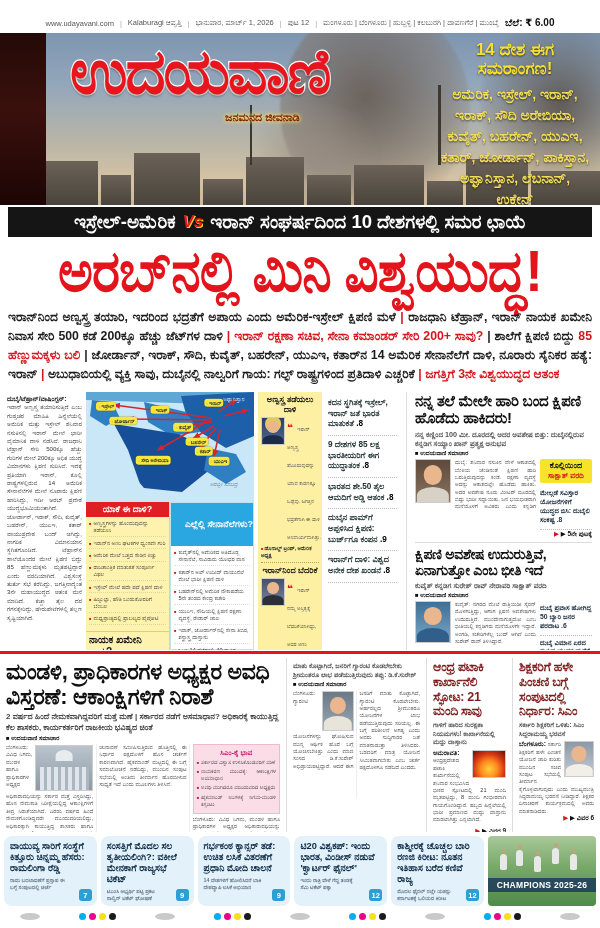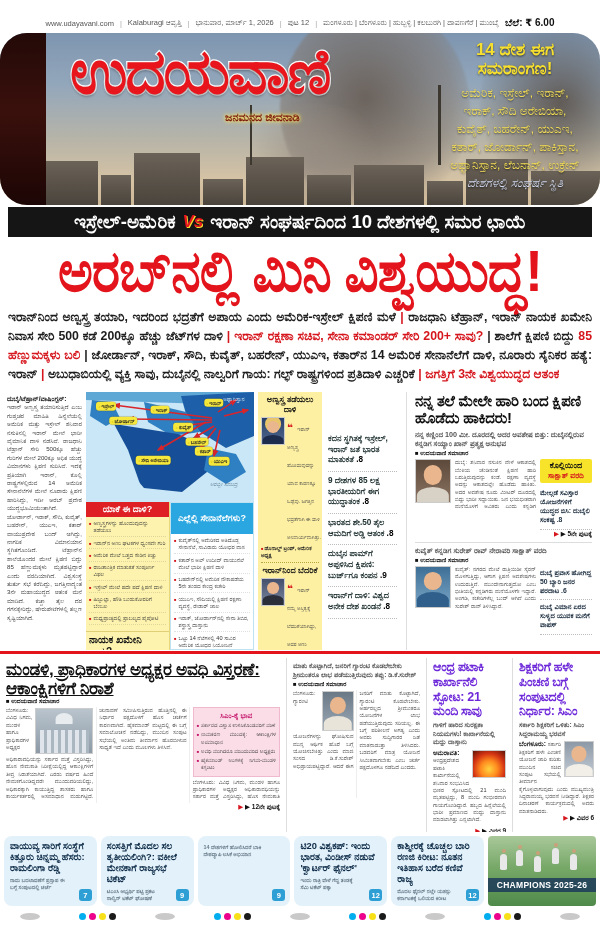--- a/index.html
+++ b/index.html
@@ -9,42 +9,42 @@
 
   
   .topbar { position:absolute; top:14px; left:0; width:600px; height:18px;
     display:flex; align-items:center; justify-content:center; gap:6px;
     font-size:7.5px; color:#555; white-space:nowrap; }
   .topbar .sep { color:#aaa; }
   .topbar .price { font-size:10px; font-weight:bold; color:#111; }
 
   
   .hero { position:absolute; top:33px; left:0; width:600px; height:172px; overflow:hidden;
-    background:linear-gradient(180deg,#7e95b0 0%,#93a7bb 30%,#b7b4a8 62%,#d6c3a4 86%,#cdb897 100%);border-radius:27px; }
+    background:linear-gradient(180deg,#7e95b0 0%,#93a7bb 30%,#b7b4a8 62%,#d6c3a4 86%,#cdb897 100%); }
   .hero .leftblock { position:absolute; left:0; top:0; width:46px; height:100%;
     background:linear-gradient(180deg,#230a08 0%,#3a100c 45%,#1c0605 100%); }
   .smoke { position:absolute; border-radius:50%; filter:blur(1px); }
   .smoke.s1 { right:130px; top:-30px; width:190px; height:210px;
     background:radial-gradient(circle at 45% 45%, rgba(105,95,88,.95), rgba(130,120,112,.55) 55%, rgba(130,120,112,0) 75%); }
   .smoke.s2 { right:210px; top:70px; width:150px; height:110px;
     background:radial-gradient(circle, rgba(150,140,130,.8), rgba(150,140,130,0) 70%); }
   .smoke.s3 { right:-40px; top:-20px; width:160px; height:180px;
     background:radial-gradient(circle, rgba(90,82,76,.9), rgba(90,82,76,0) 72%); }
   .skyline { position:absolute; left:46px; bottom:0; width:554px; height:58px; display:flex; align-items:flex-end; gap:3px; }
   .bld { background:linear-gradient(180deg,#6b6258,#4a443c); flex:0 0 auto; }
   .antenna { position:absolute; width:2px; background:#3c372f; bottom:40px; }
   .masthead { position:absolute; left:70px; top:8px; font-size:62px; font-weight:900; color:#e8151d;
     letter-spacing:-2px; -webkit-text-stroke:2.5px #ffffff; paint-order:stroke fill;
     text-shadow:0 2px 3px rgba(0,0,0,.35); line-height:1; }
   .tagline { position:absolute; left:225px; top:78px; font-size:11px; font-weight:bold; color:#7c1d10;
     text-shadow:0 0 3px #ffe45c, 0 0 5px #ffe45c; }
   .overlay { position:absolute; right:10px; top:8px; width:150px; text-align:center; }
   .overlay .ot { font-size:17px; font-weight:900; color:#f6df2e; line-height:1.1;
     text-shadow:0 1px 2px rgba(0,0,0,.6); }
-  .overlay .ol { margin-top:6px; font-size:12px; font-weight:normal; color:#f2dd55; line-height:1.5;
+  .overlay .ol { margin-top:6px; font-size:14px; font-weight:bold; color:#f2dd55; line-height:1.5;
     text-shadow:0 1px 2px rgba(0,0,0,.6); }
   .overlay .ol div:last-child { color:#cfd8ef; font-style:italic; }
 
   
   .strap { position:absolute; top:207px; left:8px; width:584px; height:30px; background:#151515;
     display:flex; align-items:center; justify-content:center; gap:7px;
     color:#fff; font-size:18.5px; font-weight:900; letter-spacing:0; }
   .strap .vs { color:#e8151d; font-style:italic; font-weight:900;
     text-shadow:1px 1px 0 #f6df2e; font-size:17px; }
   .mainhead { position:absolute; top:239px; left:0; width:600px; height:66px;
@@ -67,21 +67,21 @@
   .maplabel { position:absolute; transform:translate(-50%,-50%); background:#f5e73c; color:#222;
     font-size:5px; font-weight:bold; padding:0 2px; border-radius:3px; line-height:1.6; white-space:nowrap;
     box-shadow:0 0 1px rgba(0,0,0,.5); }
   .maplabel::before { content:"●"; color:#e6d41c; font-size:4px; margin-right:1px; }
   .sealabel { position:absolute; font-size:5.5px; color:#5d7c92; font-style:italic; transform:translate(-50%,-50%); }
   .regionlabel { position:absolute; font-size:5.5px; color:#e9f4fb; transform:translate(-50%,-50%); }
   .infoboxes { display:flex; width:168px; height:148px; }
   .whybox { width:84px; background:#fdf3ae; border-right:1px solid #e8d87a; display:flex; flex-direction:column; }
   .whybox .hd { background:#de1f24; color:#fff; font-weight:900; font-size:9px; text-align:center; padding:2px 0; }
   .basesbox { width:84px; background:#ffffff; border:1px solid #bfe2f2; display:flex; flex-direction:column; }
-  .basesbox .hd { background:#2aa7e0; color:#fff; font-weight:900; font-size:9px; text-align:center; padding:10px 0; }
+  .basesbox .hd { background:#2aa7e0; color:#fff; font-weight:900; font-size:9px; text-align:right; padding:16px 0; }
   .blist { padding:3px 3px; }
   .blist .bi { display:flex; gap:2px; font-size:5.6px; line-height:1.3; color:#333; margin-bottom:2.5px;
     border-bottom:1px dotted rgba(0,0,0,.12); padding-bottom:1.5px; }
   .blist .bi::before { content:"■"; color:#d6161d; font-size:4px; line-height:1.8; }
   .kham { padding:2px 3px; border-top:1px solid #e0cf77; }
   .kham .kt { font-size:10px; font-weight:900; color:#111; margin-bottom:2px; }
   .kham .krow { display:flex; gap:3px; }
   .kham .kbody { font-size:5.4px; line-height:1.3; color:#333; text-align:justify; }
   .more { font-size:5.8px; font-weight:bold; color:#111; text-align:right; }
   .more .arr { color:#d6161d; }
@@ -109,21 +109,21 @@
 
   .wcol3 { width:64px; background:#fdf0a2; margin-left:2px; padding:3px 3px; }
   .qblock { border-bottom:1px dotted #b7a53e; padding-bottom:3px; margin-bottom:3px; }
   .qtitle { font-size:8.2px; font-weight:700; color:#111; text-align:center; margin-bottom:2px; }
   .qrow { display:flex; gap:2px; }
   .qmark { color:#d6161d; font-size:10px; font-weight:900; line-height:1; }
   .qtext { font-size:5.2px; line-height:1.3; color:#444; text-align:justify; }
   .qattr { font-size:5.3px; font-weight:bold; color:#222; margin-top:1.5px; }
   .qattr::before { content:"■ "; color:#d6161d; font-size:4px; }
 
-  .wcol4 { width:80px; padding:2px 5px 12px 6px;margin-top:36px; }
+  .wcol4 { width:80px; padding:2px 5px 12px 6px; }
   .brief { font-size:8.2px; font-weight:bold; color:#233; line-height:1.3;
     border-bottom:1px dotted #bbb; padding:4px 0 5px; }
   .brief .pg { font-weight:900; color:#000; }
 
   .wcol5 { flex:1; padding:0 8px 0 8px; border-left:1px solid #ddd; margin-left:4px; }
   .gh1 { font-size:15px; font-weight:900; color:#0d0d0d; line-height:1.15; letter-spacing:-.3px; }
   .gsub { font-size:7.2px; font-weight:bold; color:#555; line-height:1.3; margin:3px 0 2px; }
   .gby { font-size:6px; font-weight:bold; color:#111; margin-bottom:2px; }
   .grow { display:flex; gap:4px; }
   .gbody { font-size:5.6px; line-height:1.32; color:#3a3a3a; text-align:justify; }
@@ -136,23 +136,23 @@
 
   
   .redrule { position:absolute; top:651px; left:0; width:600px; height:3px; background:#e3141b; }
   .mid { position:absolute; top:658px; left:0; width:600px; height:174px; display:flex; }
   .mid .mcol { padding:2px 6px; overflow:hidden; }
   .mid .mcol + .mcol { border-left:1px solid #ddd; }
   .mA { width:286px; }
   .mB { width:140px; }
   .mC { width:86px; }
   .mD { width:88px; }
-  .mh1 { font-size:17px; font-weight:900; color:#101010; line-height:1.12; letter-spacing:-.3px;text-decoration:underline; }
+  .mh1 { font-size:22px; font-weight:900; color:#101010; line-height:1.12; letter-spacing:-.3px; }
   .mh2 { font-size:13.5px; font-weight:900; color:#101010; line-height:1.15; letter-spacing:-.3px; }
-  .mh3 { font-size:12.5px; font-weight:900; color:#6d28d9; line-height:1.18; letter-spacing:-.3px; }
+  .mh3 { font-size:12.5px; font-weight:900; color:#7f1d1d; line-height:1.18; letter-spacing:-.3px; }
   .msub { font-size:8px; font-weight:bold; color:#444; line-height:1.3; margin:3px 0 2px; }
   .msub2 { font-size:6.6px; font-weight:bold; color:#555; line-height:1.3; margin:2px 0 2px; }
   .mbody3 { column-count:3; column-gap:6px; column-rule:1px solid #eee; font-size:5.6px; line-height:1.32; color:#3a3a3a; text-align:justify; height:96px; overflow:hidden; }
   .mbody2 { column-count:2; column-gap:6px; column-rule:1px solid #eee; font-size:5.6px; line-height:1.32; color:#3a3a3a; text-align:justify; height:108px; overflow:hidden; }
   .mbody1 { font-size:5.6px; line-height:1.32; color:#3a3a3a; text-align:justify; overflow:hidden; }
   .pinkbox { background:#fbdde8; border:1px solid #f0b9cd; padding:3px 3px; margin:2px 0; break-inside:avoid; }
   .pinkbox .pt { font-size:7px; font-weight:900; color:#c4176b; text-align:center; margin-bottom:2px; }
   .pinkbox .bi { display:flex; gap:2px; font-size:5.4px; line-height:1.3; color:#333; margin-bottom:2px; }
   .pinkbox .bi::before { content:"■"; color:#c4176b; font-size:4px; line-height:1.8; }
   .inlinephoto { float:right; margin:1px 0 2px 3px; }
@@ -400,20 +400,21 @@
             <span class="b2">ಸಾಕ್ಷಾತ್ ವರದಿ</span>
           </div>
           <div class="sbrief">
             <span>ಮೇಲ್ಗಡೆ ಸವಿಸ್ತಾರ ಯೋಜನೆಗಳಿಗೆ ಯುದ್ಧದ ಬಿಸಿ: ದುಬೈಲಿ ಸಂಕಷ್ಟ</span>
             <span class="pg">.</span><span class="pg">8</span>
           </div>
         </div>
       </div>
       <div class="more" style="font-size:6.5px"><span class="arr">▶</span> <span>▶ 5ನೇ ಪುಟಕ್ಕೆ</span></div>
       <div class="gulf-divider"></div>
+      <div class="gh1" style="font-size:14px">ಕ್ಷಿಪಣಿ ಅವಶೇಷ ಉದುರುತ್ತಿವೆ, ಏನಾಗುತ್ತೋ ಎಂಬ ಭೀತಿ ಇದೆ</div>
       <div class="gsub">ಕುವೈತ್ ಕನ್ನಡಿಗ ಸುರೇಶ್ ರಾವ್ ನೇರಾವರಿ ಸಾಕ್ಷಾತ್ ವರದಿ</div>
       <div class="gby">■ ಉದಯವಾಣಿ ಸಮಾಚಾರ</div>
       <div class="grow">
         <div class="photo face p-man2" style="width:36px;height:42px"></div>
         <div class="gbody" style="height:50px;overflow:hidden">ಕುವೈತ್: ನಗರದ ಮೇಲೆ ರಾತ್ರಿಯಿಡೀ ಸೈರನ್ ಮೊಳಗುತ್ತಿದ್ದು, ಆಗಾಗ ಕ್ಷಿಪಣಿ ಅವಶೇಷಗಳು ಉದುರುತ್ತಿವೆ. ಮುಂದೇನಾಗುತ್ತದೋ ಎಂಬ ಭೀತಿಯಲ್ಲಿ ಕನ್ನಡಿಗರು ಮನೆಯೊಳಗೇ ಇದ್ದಾರೆ. ಅಂಗಡಿ, ಕಚೇರಿಗಳೆಲ್ಲ ಬಂದ್ ಆಗಿವೆ ಎಂದು ಸುರೇಶ್ ರಾವ್ ತಿಳಿಸಿದ್ದಾರೆ.</div>
         <div class="gside">
 
             <div class="sbrief">
               <span>ದುಬೈ ಪ್ರವಾಸ ಹೋಗಿದ್ದ 50 ಬ್ಯಾರಿ ಜನರ ಪರದಾಟ</span>
               <span class="pg">.</span><span class="pg">6</span>
@@ -427,20 +428,21 @@
       </div>
 
     </div>
   </div>
 
   <div class="redrule"></div>
 
   <div class="mid">
     <div class="mcol mA">
       <div class="mh1">ಮಂಡಳಿ, ಪ್ರಾಧಿಕಾರಗಳ ಅಧ್ಯಕ್ಷರ ಅವಧಿ ವಿಸ್ತರಣೆ: ಆಕಾಂಕ್ಷಿಗಳಿಗೆ ನಿರಾಶೆ</div>
+      <div class="msub">2 ವರ್ಷದ ಹಿಂದೆ ನೇಮಕವಾಗಿದ್ದವರಿಗೆ ಮತ್ತೆ ಮಣೆ | ಸರ್ಕಾರದ ನಡೆಗೆ ಅಸಮಾಧಾನ? ಅಧಿಕಾರಕ್ಕೆ ಕಾಯುತ್ತಿದ್ದ ಕೆಲ ಶಾಸಕರು, ಕಾರ್ಯಕರ್ತರಿಗೆ ರಾಜಕೀಯ ಭವಿಷ್ಯದ ಚಿಂತೆ</div>
       <div class="gby">■ ಉದಯವಾಣಿ ಸಮಾಚಾರ</div>
       <div class="mbody3">
         <div class="photo p-soudha inlinephoto" style="width:58px;height:46px"></div>
         <span>ಬೆಂಗಳೂರು: ವಿವಿಧ ನಿಗಮ, ಮಂಡಳಿ ಹಾಗೂ ಪ್ರಾಧಿಕಾರಗಳ ಅಧ್ಯಕ್ಷರ ಅಧಿಕಾರಾವಧಿಯನ್ನು ಸರ್ಕಾರ ಮತ್ತೆ ವಿಸ್ತರಿಸಿದ್ದು, ಹೊಸ ನೇಮಕಾತಿ ನಿರೀಕ್ಷೆಯಲ್ಲಿದ್ದ ಆಕಾಂಕ್ಷಿಗಳಿಗೆ ತೀವ್ರ ನಿರಾಶೆಯಾಗಿದೆ. ಎರಡು ವರ್ಷದ ಹಿಂದೆ ನೇಮಕಗೊಂಡಿದ್ದವರೇ ಮುಂದುವರಿಯಲಿದ್ದು, ಅಧಿಕಾರಕ್ಕಾಗಿ ಕಾಯುತ್ತಿದ್ದ ಶಾಸಕರು ಹಾಗೂ ಕಾರ್ಯಕರ್ತರಲ್ಲಿ ಅಸಮಾಧಾನ ಮಡುಗಟ್ಟಿದೆ. ಚುನಾವಣೆ ಸಮೀಪಿಸುತ್ತಿರುವ ಹೊತ್ತಿನಲ್ಲಿ ಈ ನಿರ್ಧಾರ ಪಕ್ಷದೊಳಗೆ ಹೊಸ ಚರ್ಚೆಗೆ ಕಾರಣವಾಗಿದೆ. ಹೈಕಮಾಂಡ್ ಮಟ್ಟದಲ್ಲಿ ಈ ಬಗ್ಗೆ ಸಮಾಲೋಚನೆ ನಡೆದಿದ್ದು, ಮುಂದಿನ ಸಂಪುಟ ಸಭೆಯಲ್ಲಿ ಅಂತಿಮ ತೀರ್ಮಾನ ಹೊರಬೀಳುವ ಸಾಧ್ಯತೆ ಇದೆ ಎಂದು ಮೂಲಗಳು ತಿಳಿಸಿವೆ.</span>
         <div class="pinkbox">
           <div class="pt">ಸಿಎಂ-ಕೈ ಭಾವ</div>
           <div>
 
           <div class="bi">ಸರ್ಕಾರದ ವಿಶ್ವಾಸ ಉಳಿಸಿಕೊಂಡವರಿಗೆ ಮಣೆ</div>
               <div class="bi">ನಾಮಕರಣ ಮುಂದಕ್ಕೆ: ಆಕಾಂಕ್ಷಿಗಳ ಅಸಮಾಧಾನ</div>
@@ -494,20 +496,21 @@
           <div class="chip">7</div>
         </div>
 
         <div class="tz">
           <div class="tt">ಸಂಸತ್ತಿಗೆ ಮೊದಲ ಸಲ ತೃತೀಯಲಿಂಗಿ?: ವಕೀಲೆ ಮೇನಕಾಗೆ ರಾಜ್ಯಸಭೆ ಟಿಕೆಟ್</div>
           <div class="ts">ಟಿಎಂಸಿ ಅಭ್ಯರ್ಥಿ ಪಟ್ಟಿ ಪ್ರಕಟ ಸಾಲ್ವಿನ್ ಟಿಕೆಟ್ ಘೋಷಣೆ</div>
           <div class="chip">9</div>
         </div>
 
         <div class="tz">
+          <div class="tt">ಗರ್ಭಕಂಠ ಕ್ಯಾನ್ಸರ್ ತಡೆ: ಉಚಿತ ಲಸಿಕೆ ವಿತರಣೆಗೆ ಪ್ರಧಾನಿ ಮೋದಿ ಚಾಲನೆ</div>
           <div class="ts">14 ದೇಶಗಳಿಗೆ ಹೋಲಿಸಿದರೆ ಬಾಕಿ ದೇಶವ್ಯಾಪಿ ಲಸಿಕೆ ಅಭಿಯಾನ</div>
           <div class="chip">9</div>
         </div>
 
         <div class="tz">
           <div class="tt">ಟಿ20 ವಿಶ್ವಕಪ್: ಇಂದು ಭಾರತ, ವಿಂಡೀಸ್ ನಡುವೆ 'ಕ್ವಾರ್ಟರ್ ಫೈನಲ್'</div>
           <div class="ts">ಇಂದು ರಾತ್ರಿ ವೇಳೆ ಗೆದ್ದ ತಂಡಕ್ಕೆ ಸೆಮಿ ಟಿಕೆಟ್ ಪಕ್ಕಾ</div>
           <div class="chip">12</div>
         </div>
 

